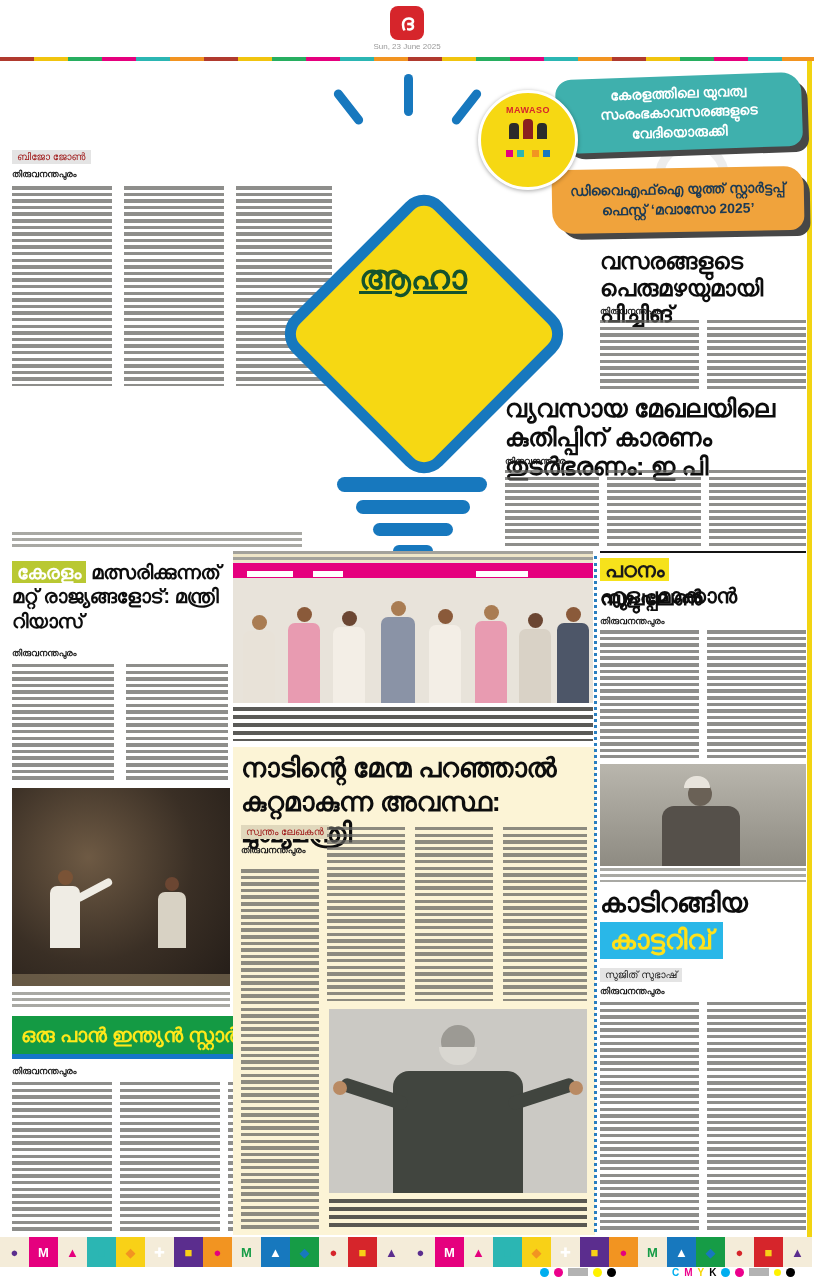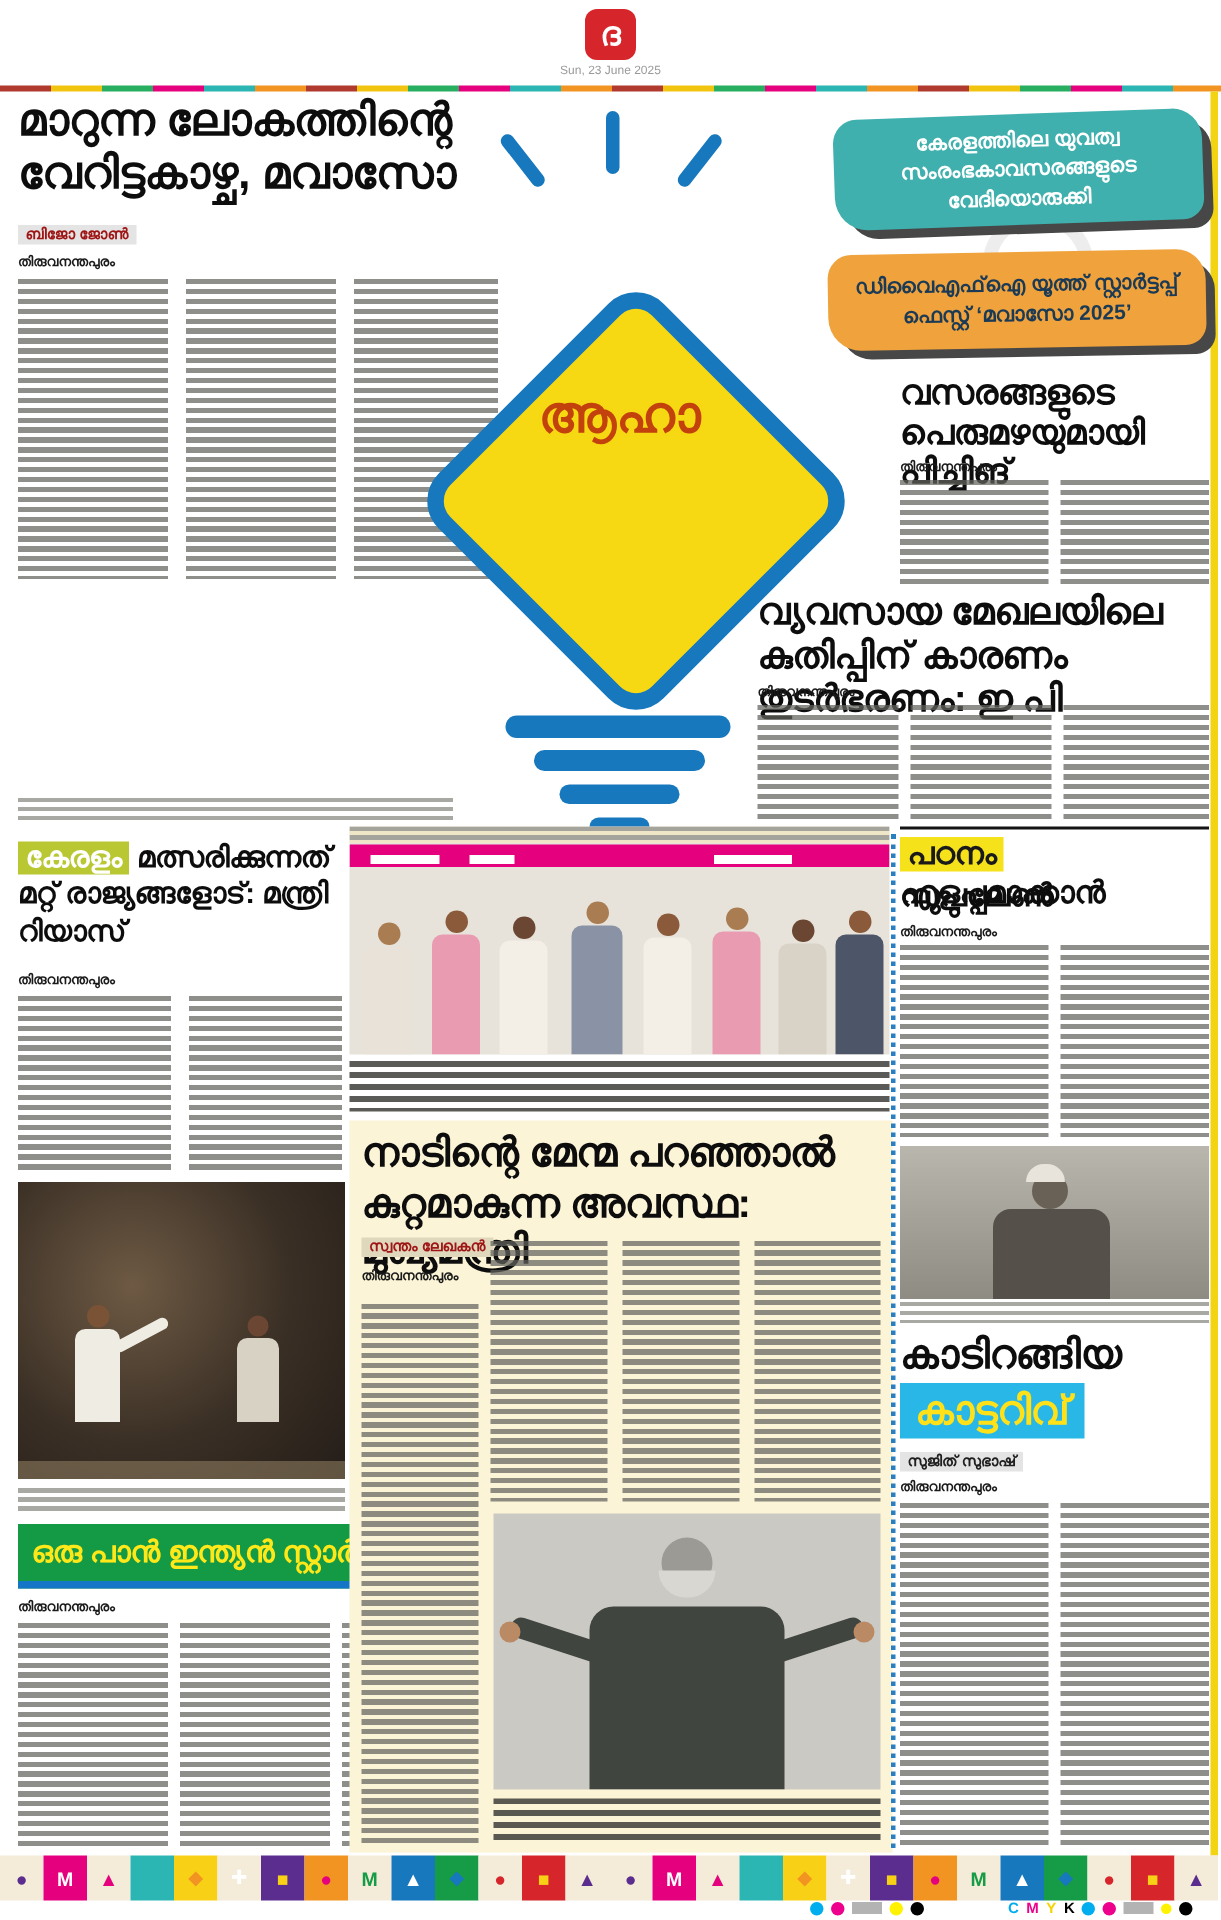--- a/index.html
+++ b/index.html
@@ -13,39 +13,39 @@
              font-weight:800;font-size:22px;line-height:34px;text-align:center;}
   .mast-title{font-size:36px;font-weight:800;color:#d6252b;letter-spacing:-1px;}
   .mast-date{font-size:8px;color:#9a9a9a;margin-top:2px;}
   .top-strip{left:0;top:57px;width:814px;height:4px;
     background:repeating-linear-gradient(90deg,#b03a2e 0 34px,#f1c40f 34px 68px,#27ae60 68px 102px,
       #e5007e 102px 136px,#2bb6b3 136px 170px,#f29421 170px 204px);}
   .yellow-edge{left:807px;top:61px;width:5px;height:1176px;background:#f2d412;}
   
   .hl{font-weight:800;color:#0d0d0d;letter-spacing:-.3px;line-height:1.16;}
   .dateline{font-size:9px;font-weight:700;color:#1a1a1a;}
-  .chip-by{display:inline-block;background:#e4e4e4;color:#9e1515;font-size:10px;font-weight:700;padding:1px 5px;}
+  .chip-by{display:inline-block;background:#e4e4e4;color:#9e1515;font-size:10px;font-weight:400;padding:1px 5px;}
   .chip-by.dark{color:#202020;}
   .chip-olive{background:#b9c832;color:#fff;padding:0 5px;}
   .chip-yellow{background:#f6e21b;color:#1a1a1a;padding:0 5px;}
   .chip-cyan{display:inline-block;background:#29b7e8;color:#ffe11a;font-weight:800;font-size:27px;padding:3px 10px;letter-spacing:-.3px;}
   
   .ft{background-image:repeating-linear-gradient(to bottom,#62625e 0,#62625e 3.5px,rgba(0,0,0,0) 3.5px,rgba(0,0,0,0) 6.6px);opacity:.72;}
   .ft-light{background-image:repeating-linear-gradient(to bottom,#93938d 0,#93938d 3px,rgba(0,0,0,0) 3px,rgba(0,0,0,0) 6px);opacity:.8;}
   .ft-dark{background-image:repeating-linear-gradient(to bottom,#3d3d3a 0,#3d3d3a 4px,rgba(0,0,0,0) 4px,rgba(0,0,0,0) 8px);opacity:.85;}
   
   .paint{border-radius:16px 20px 14px 22px;box-shadow:7px 7px 0 -1px #474747;display:flex;align-items:center;justify-content:center;text-align:center;}
   .paint.teal{background:#3fb0ad;color:#fff;transform:rotate(-2deg);}
   .paint.orange{background:#f0a33c;color:#1b3a55;transform:rotate(-1deg);}
   .paint .ptxt{font-weight:800;font-size:14px;line-height:1.4;padding:6px 12px;}
   
   .ray{background:#1778be;border-radius:5px;width:9px;height:42px;}
   .diamond{width:190px;height:190px;background:#f6d813;border:11px solid #1778be;border-radius:26px;transform:rotate(45deg);}
-  .bulb-word-top{font-size:34px;font-weight:800;color:#c2410c;
-     text-shadow:2px 0 #f6d813,-2px 0 #f6d813,0 2px #f6d813,0 -2px #f6d813;}
+  .bulb-word-top{font-size:34px;font-weight:800;color:#14532d;
+     text-shadow:2px 0 #f6d813,-2px 0 #f6d813,0 2px #f6d813,0 -2px #f6d813;text-decoration:underline;}
   .bulb-word-bottom{font-size:44px;font-weight:800;color:#e8356d;
      text-shadow:2px 0 #fff,-2px 0 #fff,0 2px #fff,0 -2px #fff;}
   .bar{background:#1778be;border-radius:9px;}
   
   .badge{width:94px;height:94px;border-radius:50%;background:#f6d813;border:3px solid #fff;
          box-shadow:0 1px 4px rgba(0,0,0,.35);text-align:center;}
   .badge .bl{font-size:9px;font-weight:800;color:#d6252b;margin-top:12px;letter-spacing:.5px;}
   .badge .fig{display:inline-block;width:10px;height:16px;border-radius:4px 4px 0 0;background:#2b2b2b;margin:4px 2px 0;}
   .badge .sq{display:inline-block;width:7px;height:7px;margin:5px 2px 0;}
   .wmark{width:56px;height:56px;border:9px solid #d8d8d8;border-radius:50%;opacity:.45;}
@@ -73,21 +73,20 @@
 
   <div class="abs mast">
     <div class="mast-row">
       <div class="mast-mark">ദ</div>
     </div>
     <div class="mast-date">Sun, 23 June 2025</div>
   </div>
   <div class="abs top-strip"></div>
   <div class="abs yellow-edge"></div>
 
-  <div class="abs hl" style="left:12px;top:64px;width:332px;font-size:30px;">മാറുന്ന ലോകത്തിന്റെ വേറിട്ടകാഴ്ച, മവാസോ</div>
   <div class="abs chip-by" style="left:12px;top:150px;">ബിജോ ജോൺ</div>
   <div class="abs dateline" style="left:12px;top:169px;">തിരുവനന്തപുരം</div>
   <div class="abs ft" style="left:12px;top:186px;width:100px;height:200px;"></div>
   <div class="abs ft" style="left:124px;top:186px;width:100px;height:200px;"></div>
   <div class="abs ft" style="left:236px;top:186px;width:96px;height:200px;"></div>
 
   <div class="abs ft-light" style="left:12px;top:532px;width:290px;height:16px;"></div>
 
   <div class="abs hl" style="left:12px;top:560px;width:218px;font-size:19.5px;line-height:1.25;">
     <span class="chip-olive">കേരളം</span>
@@ -124,20 +123,30 @@
   <div class="abs diamond" style="left:318px;top:228px;"></div>
   <div class="abs" style="left:312px;top:258px;width:202px;text-align:center;">
     <div class="bulb-word-top">ആഹാ</div>
   </div>
   <div class="abs bar" style="left:337px;top:477px;width:150px;height:15px;"></div>
   <div class="abs bar" style="left:356px;top:500px;width:114px;height:14px;"></div>
   <div class="abs bar" style="left:373px;top:523px;width:80px;height:13px;"></div>
   <div class="abs bar" style="left:393px;top:545px;width:40px;height:12px;"></div>
 
   <div class="abs wmark" style="left:655px;top:140px;"></div>
+  <div class="abs badge" style="left:478px;top:90px;z-index:3;">
+    <div class="bl">MAWASO</div>
+    <div>
+      <span class="fig"></span><span class="fig" style="height:20px;background:#8a1f1f;"></span><span class="fig"></span>
+    </div>
+    <div>
+      <span class="sq" style="background:#e5007e;"></span><span class="sq" style="background:#2bb6b3;"></span>
+      <span class="sq" style="background:#f29421;"></span><span class="sq" style="background:#1778be;"></span>
+    </div>
+  </div>
   <div class="abs paint teal" style="left:556px;top:76px;width:246px;height:74px;z-index:2;">
     <div class="ptxt">കേരളത്തിലെ യുവത്വ സംരംഭകാവസരങ്ങളുടെ വേദിയൊരുക്കി</div>
   </div>
   <div class="abs paint orange" style="left:552px;top:168px;width:252px;height:64px;z-index:2;">
     <div class="ptxt">ഡിവൈഎഫ്ഐ യൂത്ത് സ്റ്റാർട്ടപ്പ് ഫെസ്റ്റ് ‘മവാസോ 2025’</div>
   </div>
 
   <div class="abs hl" style="left:600px;top:248px;width:208px;font-size:23px;">വസരങ്ങളുടെ പെരുമഴയുമായി പിച്ചിങ്</div>
   <div class="abs dateline" style="left:600px;top:306px;">തിരുവനന്തപുരം</div>
   <div class="abs ft" style="left:600px;top:320px;width:99px;height:72px;"></div>

